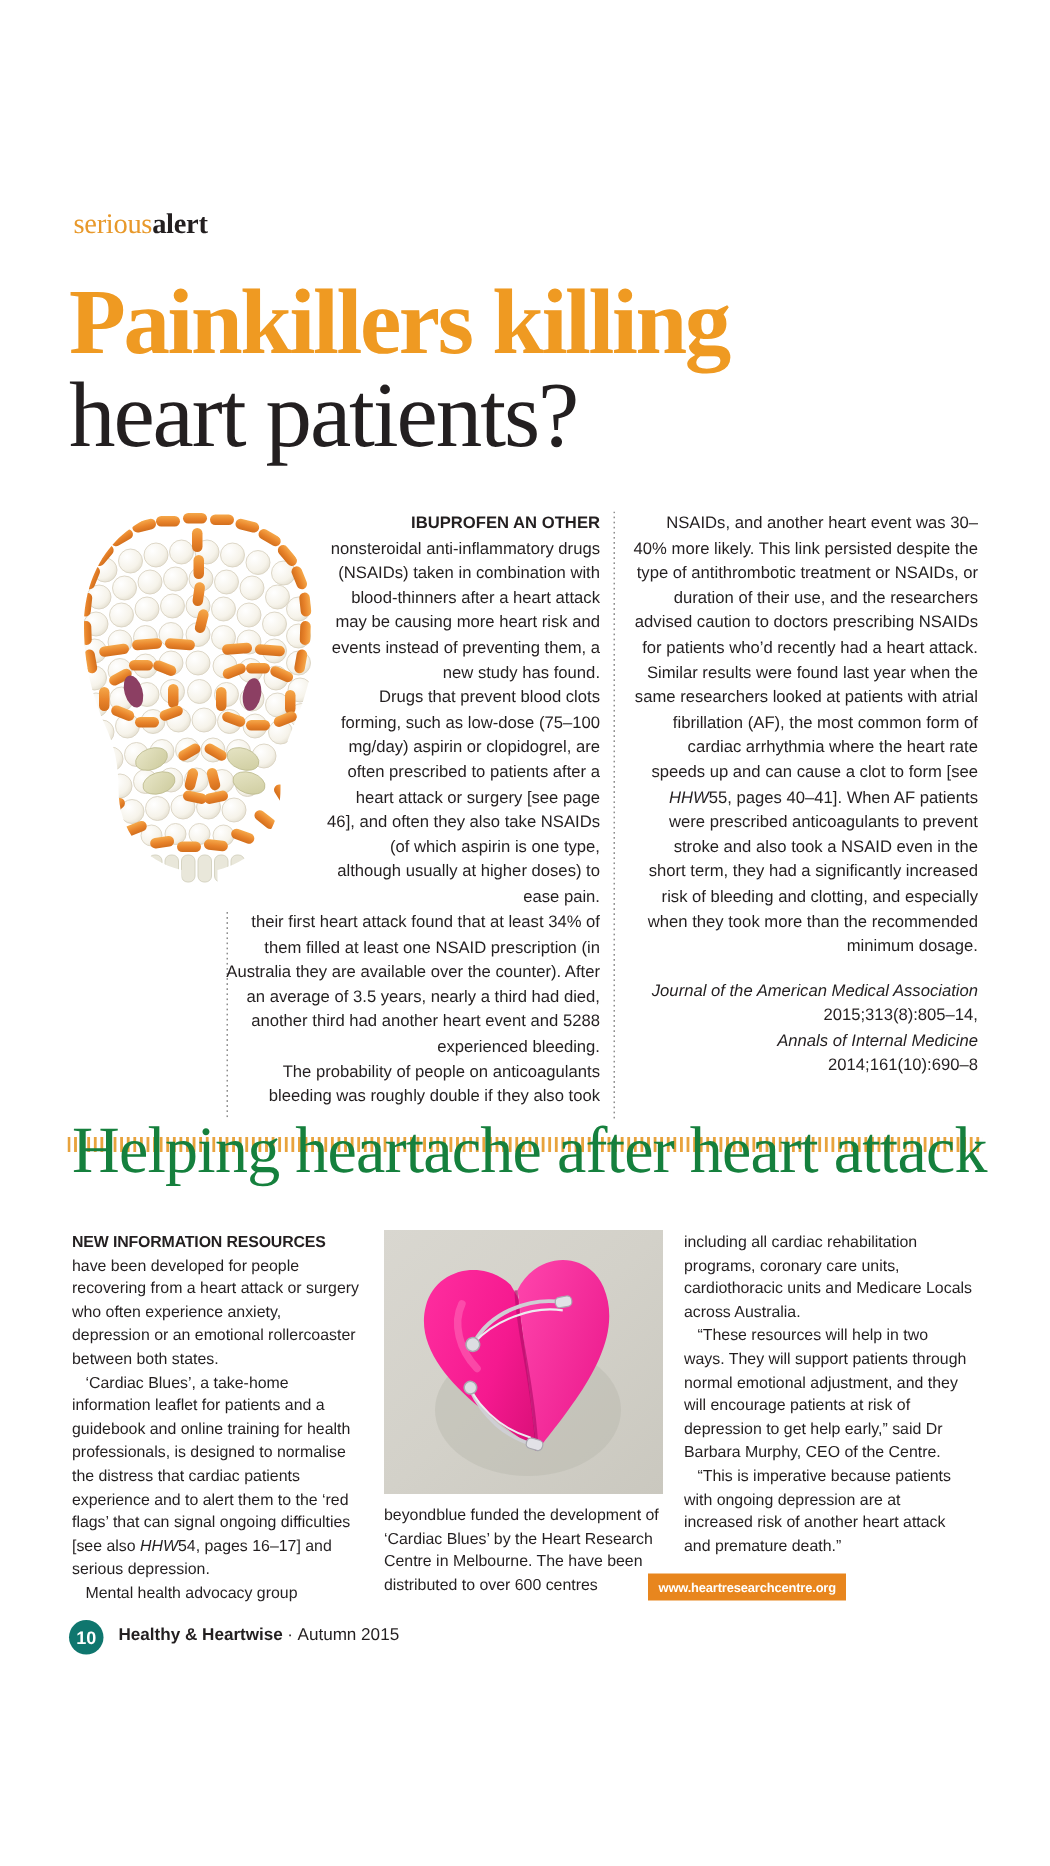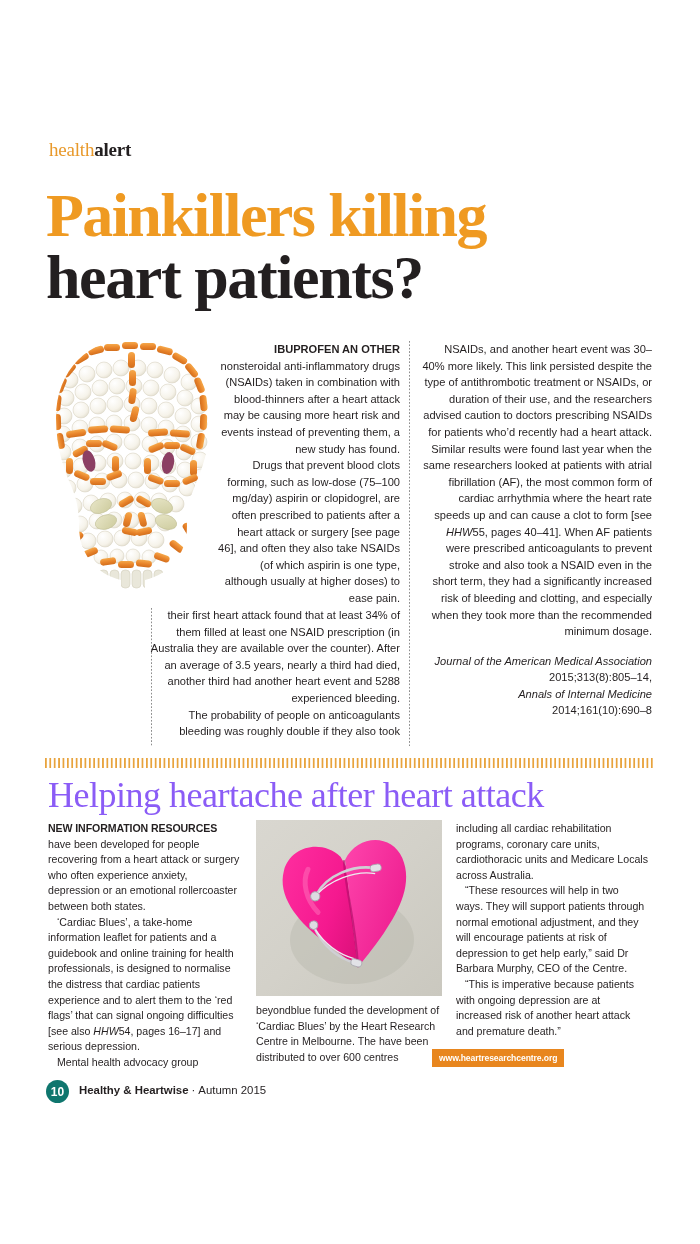--- a/index.html
+++ b/index.html
@@ -26,21 +26,21 @@
   .headline{
     position:absolute;left:46px;top:186px;width:600px;
     font-family:"Liberation Serif", serif;
     line-height:0.96;
   }
   .headline .hl1{
     display:block;color:#ef9a22;font-weight:700;
     font-size:62px;letter-spacing:-1.6px;
   }
   .headline .hl2{
-    display:block;color:#231f20;font-weight:700;
+    display:block;color:#231f20;font-weight:400;
     font-size:62px;letter-spacing:-1.4px;margin-top:2px;
   }
 
   
   .art1{position:absolute;left:0;top:0;width:700px;height:750px;}
 
   .skull{
     position:absolute;left:44px;top:330px;
     width:178px;height:300px;
     z-index:1;
@@ -77,24 +77,24 @@
 
   
   .hrule{
     position:absolute;left:45px;top:758px;width:610px;height:10px;
     background-image:linear-gradient(to right,#e8a33d 0 1.6px, rgba(0,0,0,0) 1.6px 4.4px);
     background-size:4.4px 10px;
   }
 
   
   .subhead{
-    position:absolute;left:48px;top:774px;
+    position:absolute;left:48px;top:741px;
     font-family:"Liberation Serif", serif;
-    font-weight:400;color:#8b5cf6;
-    font-size:36px;letter-spacing:-0.5px;white-space:nowrap;
+    font-weight:400;color:#15803d;
+    font-size:44px;letter-spacing:-0.5px;white-space:nowrap;
   }
 
   .c-left{
     position:absolute;left:48px;top:821px;width:192px;
     font-size:10.6px;line-height:15.6px;color:#231f20;text-align:left;
   }
   .c-left p{margin:0;}
   .c-left p.ind{text-indent:9px;}
   .c-left .lead{font-weight:700;letter-spacing:-0.1px;}
 
@@ -139,21 +139,21 @@
   .footline b{font-weight:700;}
   .footline .sep{padding:0 3px;}
   .footline .iss{font-weight:400;text-align:right;}
 </style>
 </head>
 <body>
 
 <div class="page">
 
   <div class="kicker">
-    <span class="k-orange">health</span><span class="k-dark">alert</span>
+    <span class="k-orange">serious</span><span class="k-dark">alert</span>
   </div>
 
   <div class="headline">
     <span class="hl1">Painkillers killing</span>
     <span class="hl2">heart patients?</span>
   </div>
 
   <div class="art1">
 
     <div class="skull">

